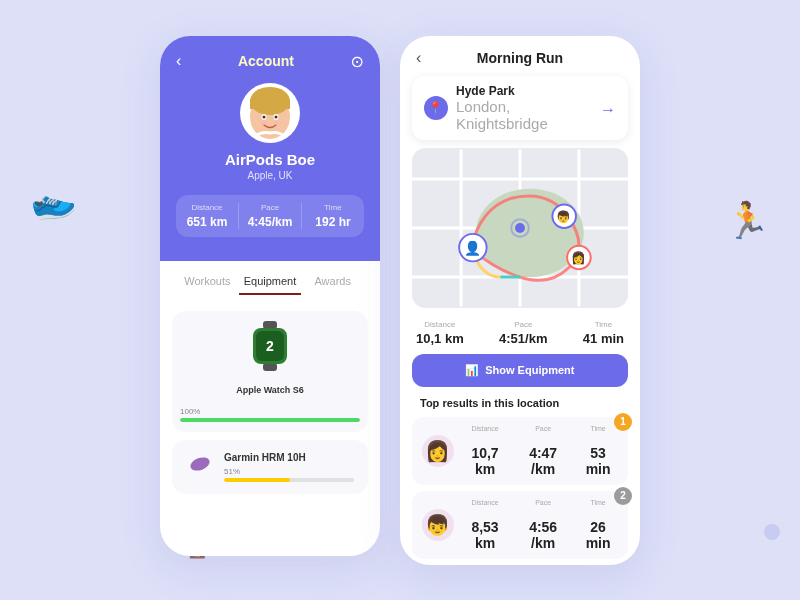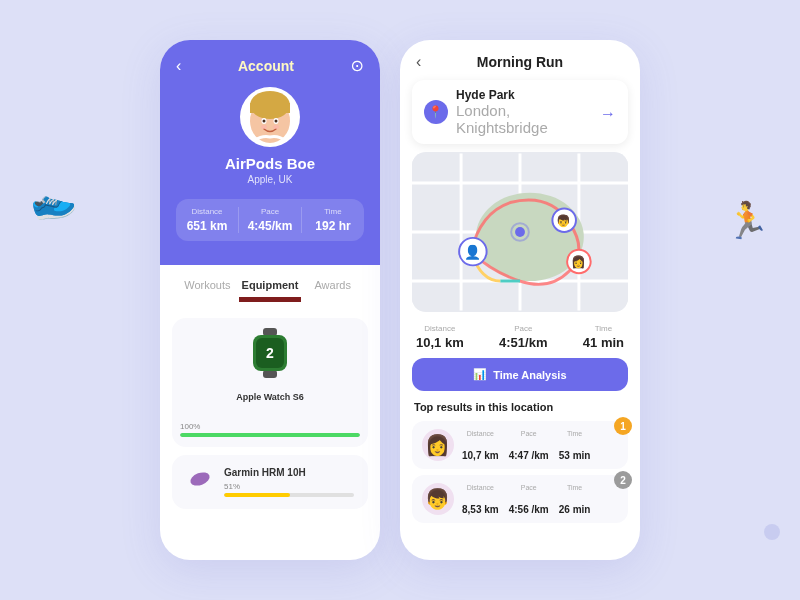--- a/index.html
+++ b/index.html
@@ -138,22 +138,22 @@
       text-align: center;
       font-size: 11px;
       color: #aaa;
       cursor: pointer;
       padding-bottom: 6px;
       border-bottom: 2px solid transparent;
     }
 
     .tab-item.active {
       color: #333;
-      font-weight: 700;
-      border-bottom: 5px solid #7f1d1d;
+      font-weight: 400;
+      border-bottom: 2px solid #7f1d1d;
     }
 
     
     .equipment-section {
       padding: 8px 12px;
     }
 
     .equipment-grid {
       display: flex;
       gap: 8px;
@@ -173,21 +173,21 @@
     .equipment-icon {
       font-size: 32px;
       margin-bottom: 6px;
     }
 
     .equipment-name {
       font-size: 9px;
       font-weight: 700;
       color: #333;
       text-align: left;
-      margin-bottom: 20px;
+      margin-bottom: 12px;
     }
 
     .battery-bar {
       width: 100%;
       height: 4px;
       background: #e0e0e0;
       border-radius: 2px;
       overflow: hidden;
     }
 
@@ -356,21 +356,21 @@
       cursor: pointer;
       display: flex;
       align-items: center;
       justify-content: center;
       gap: 6px;
       width: calc(100% - 24px);
     }
 
     
     .top-results-title {
-      padding: 0 14px 8px;
+      padding: 0 20px 8px;
       font-size: 11px;
       font-weight: 700;
       color: #222;
     }
 
     .result-item {
       margin: 0 12px 6px;
       background: #f8f8fc;
       border-radius: 12px;
       padding: 8px 10px;
@@ -401,21 +401,21 @@
     .result-stat {
       text-align: center;
     }
 
     .result-stat-label {
       font-size: 7px;
       color: #aaa;
     }
 
     .result-stat-value {
-      font-size: 10px;
+      font-size: 14px;
       font-weight: 700;
       color: #222;
       margin-top: 13px;
     }
 
     .result-medal {
       position: absolute;
       top: -4px;
       right: -4px;
       width: 18px;
@@ -665,21 +665,21 @@
         <div class="run-stat-value">4:51/km</div>
       </div>
       <div class="run-stat">
         <div class="run-stat-label">Time</div>
         <div class="run-stat-value">41 min</div>
       </div>
     </div>
 
     <button class="analysis-btn">
       <span>📊</span>
-      <span>Time Analysis</span>
+      <span>Show Equipment</span>
     </button>
 
     <div class="top-results-title">Top results in this location</div>
 
     <div class="result-item">
       <div class="result-avatar">👩</div>
       <div class="result-stats">
         <div class="result-stat">
           <div class="result-stat-label">Distance</div>
           <div class="result-stat-value">10,7 km</div>

